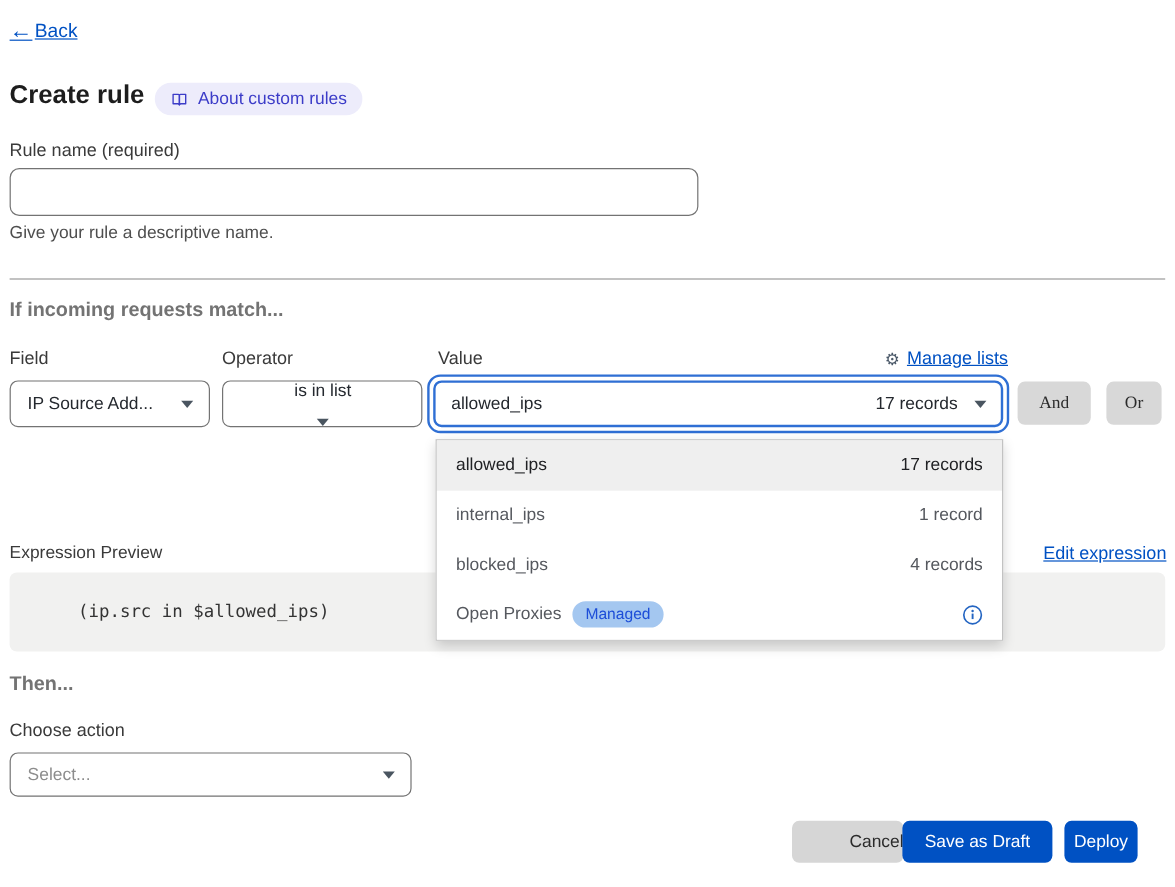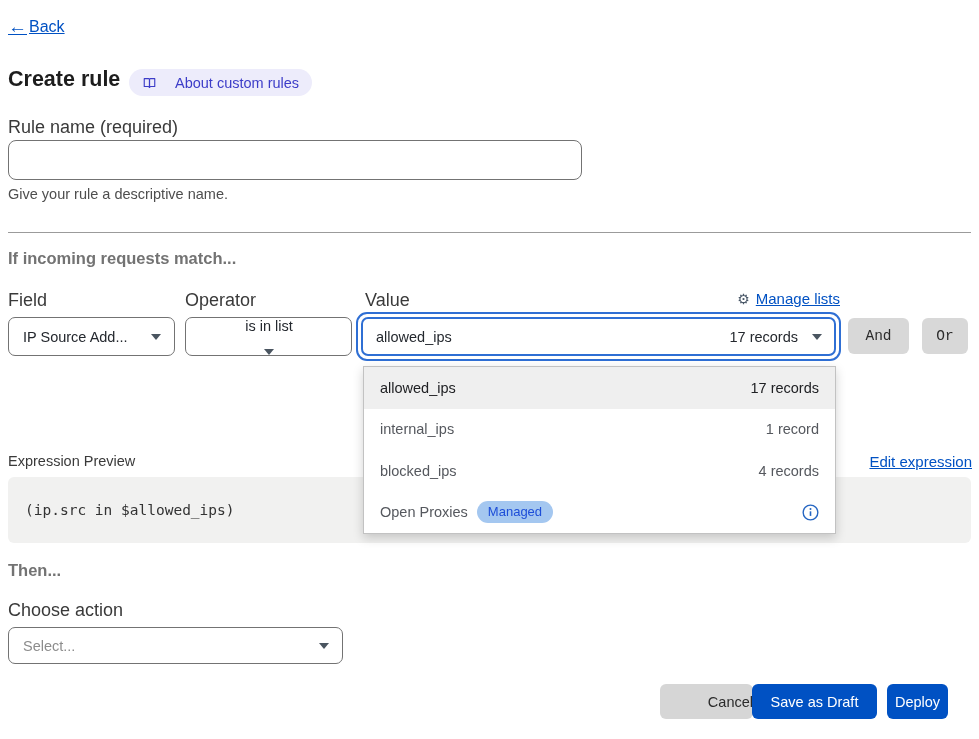--- a/index.html
+++ b/index.html
@@ -14,26 +14,26 @@
   .link { color:#0051c3; text-decoration:underline; cursor:pointer; font-size:15px; }
 
   
   .back { left:8px; top:17px; font-size:16px; display:flex; align-items:center; gap:2px; }
   .back .arrow { font-size:19px; line-height:1; }
 
   
   .page-title { left:8px; top:67px; font-size:21.5px; font-weight:700; color:#1d1d1d; }
   .about-badge {
     left:129px; top:69px; height:27px; background:#edecfb; border-radius:14px;
-    display:flex; align-items:center; gap:18px; padding:0 13px; cursor:pointer;
+    display:flex; align-items:center; gap:8px; padding:0 13px; cursor:pointer;
   }
   .about-badge span { color:#3c3cc8; font-size:14.5px; }
 
   
-  .field-label { font-size:18px; color:#3a3a3a; }
+  .field-label { font-size:15px; color:#3a3a3a; }
   .helper { left:8px; top:186px; font-size:14.5px; color:#4e4e4e; }
 
   
   .rule-input {
     left:8px; top:140px; width:574px; height:40px;
     border:1px solid #737373; border-radius:8px; background:#fff;
     font-size:14.5px; padding:0 12px; font-family:inherit; color:#222;
   }
 
   .divider { left:8px; top:232px; width:963px; height:0; border-top:1px solid #9b9b9b; }
@@ -63,21 +63,21 @@
     width:100%; height:100%; border:2px solid #2f6fd4; border-radius:7px;
     display:flex; align-items:center; padding:0 12px 0 13px; gap:10px;
     font-size:14.5px; color:#24282e;
   }
   .value-inner .grow { flex:1; }
   .value-inner .meta { color:#24282e; margin-right:4px; }
 
   
   .gray-btn {
     background:#d8d8d8; border:none; border-radius:6px; height:36px;
-    font-size:14.5px; color:#2b2b2b; font-family:Liberation Mono, monospace; cursor:pointer;
+    font-size:14.5px; color:#2b2b2b; font-family:Liberation Serif, serif; cursor:pointer;
   }
 
   
   .manage { right:139px; top:290px; display:flex; align-items:center; gap:6px; }
   .gear { font-size:14px; color:#4a5868; line-height:1; }
 
   
   .menu {
     left:363px; top:366px; width:473px; background:#fff;
     border:1px solid #c2c2c2; box-shadow:0 4px 10px rgba(0,0,0,.18);
@@ -95,21 +95,21 @@
   }
 
   
   .expr-label { left:8px; top:453px; font-size:14.5px; color:#3a3a3a; }
   .edit-link { right:7px; top:453px; }
   .expr-block {
     left:8px; top:477px; width:963px; height:66px;
     background:#f1f1f0; border-radius:6px; display:flex; align-items:center;
     padding-left:17px; z-index:1;
   }
-  .expr-code { font-family:"DejaVu Sans Mono","Liberation Mono",monospace; font-size:14.5px; color:#333; }
+  .expr-code { font-family:"DejaVu Sans Mono","Liberation Mono",monospace; font-size:14.5px; color:#333;margin-left:40px; }
 
   
   .btn {
     height:35px; border:none; border-radius:6px; font-size:14.5px;
     font-family:inherit; cursor:pointer;
   }
   .btn-gray { background:#d6d6d6; color:#2b2b2b; }
   .btn-blue { background:#0051c3; color:#ffffff; }
 
   svg { display:block; }

